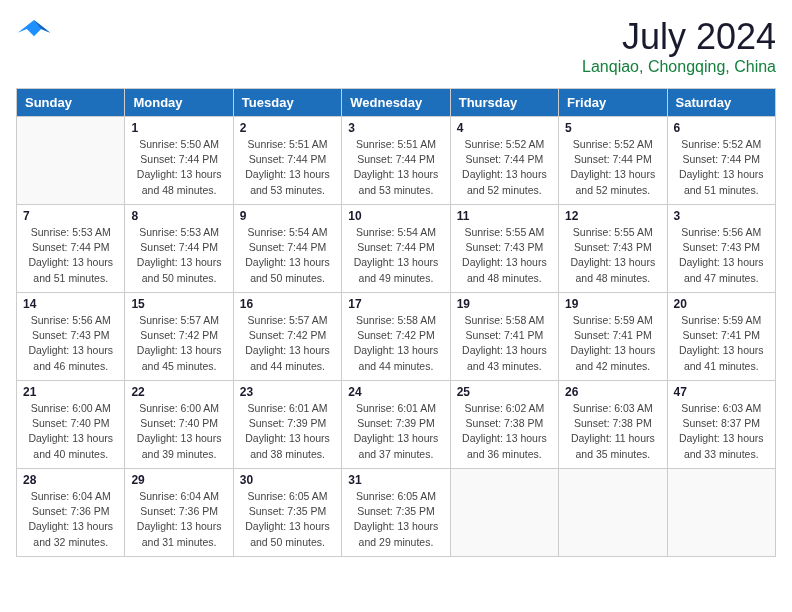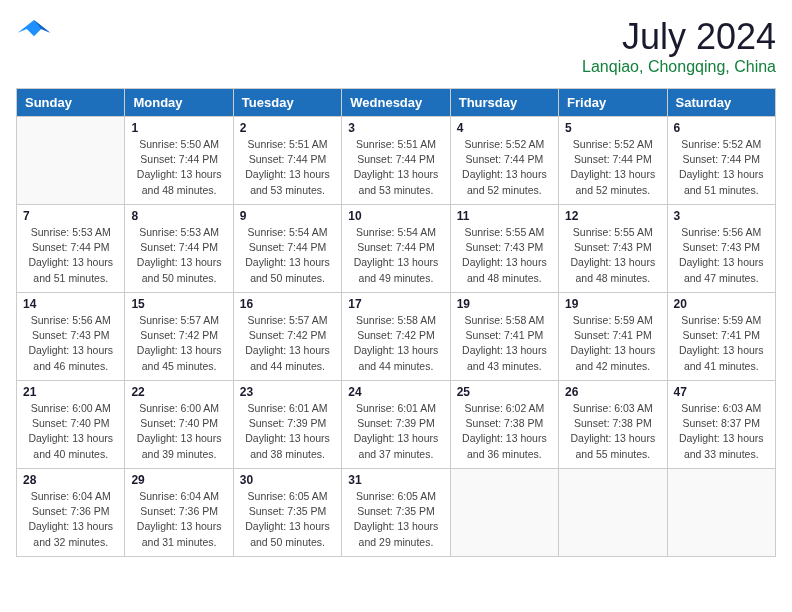--- a/index.html
+++ b/index.html
@@ -323,21 +323,21 @@
           <span>Sunrise: 6:02 AM</span><br>
           <span>Sunset: 7:38 PM</span><br>
           <span>Daylight: 13 hours and 36 minutes.</span>
         </div>
         </td>
         <td>
         <span class="day-num">26</span>
         <div class="day-info">
           <span>Sunrise: 6:03 AM</span><br>
           <span>Sunset: 7:38 PM</span><br>
-          <span>Daylight: 13 hours and 55 minutes.</span>
+          <span>Daylight: 11 hours and 35 minutes.</span>
         </div>
         </td>
         <td>
         <span class="day-num">47</span>
         <div class="day-info">
           <span>Sunrise: 6:03 AM</span><br>
           <span>Sunset: 8:37 PM</span><br>
           <span>Daylight: 13 hours and 33 minutes.</span>
         </div>
         </td>

